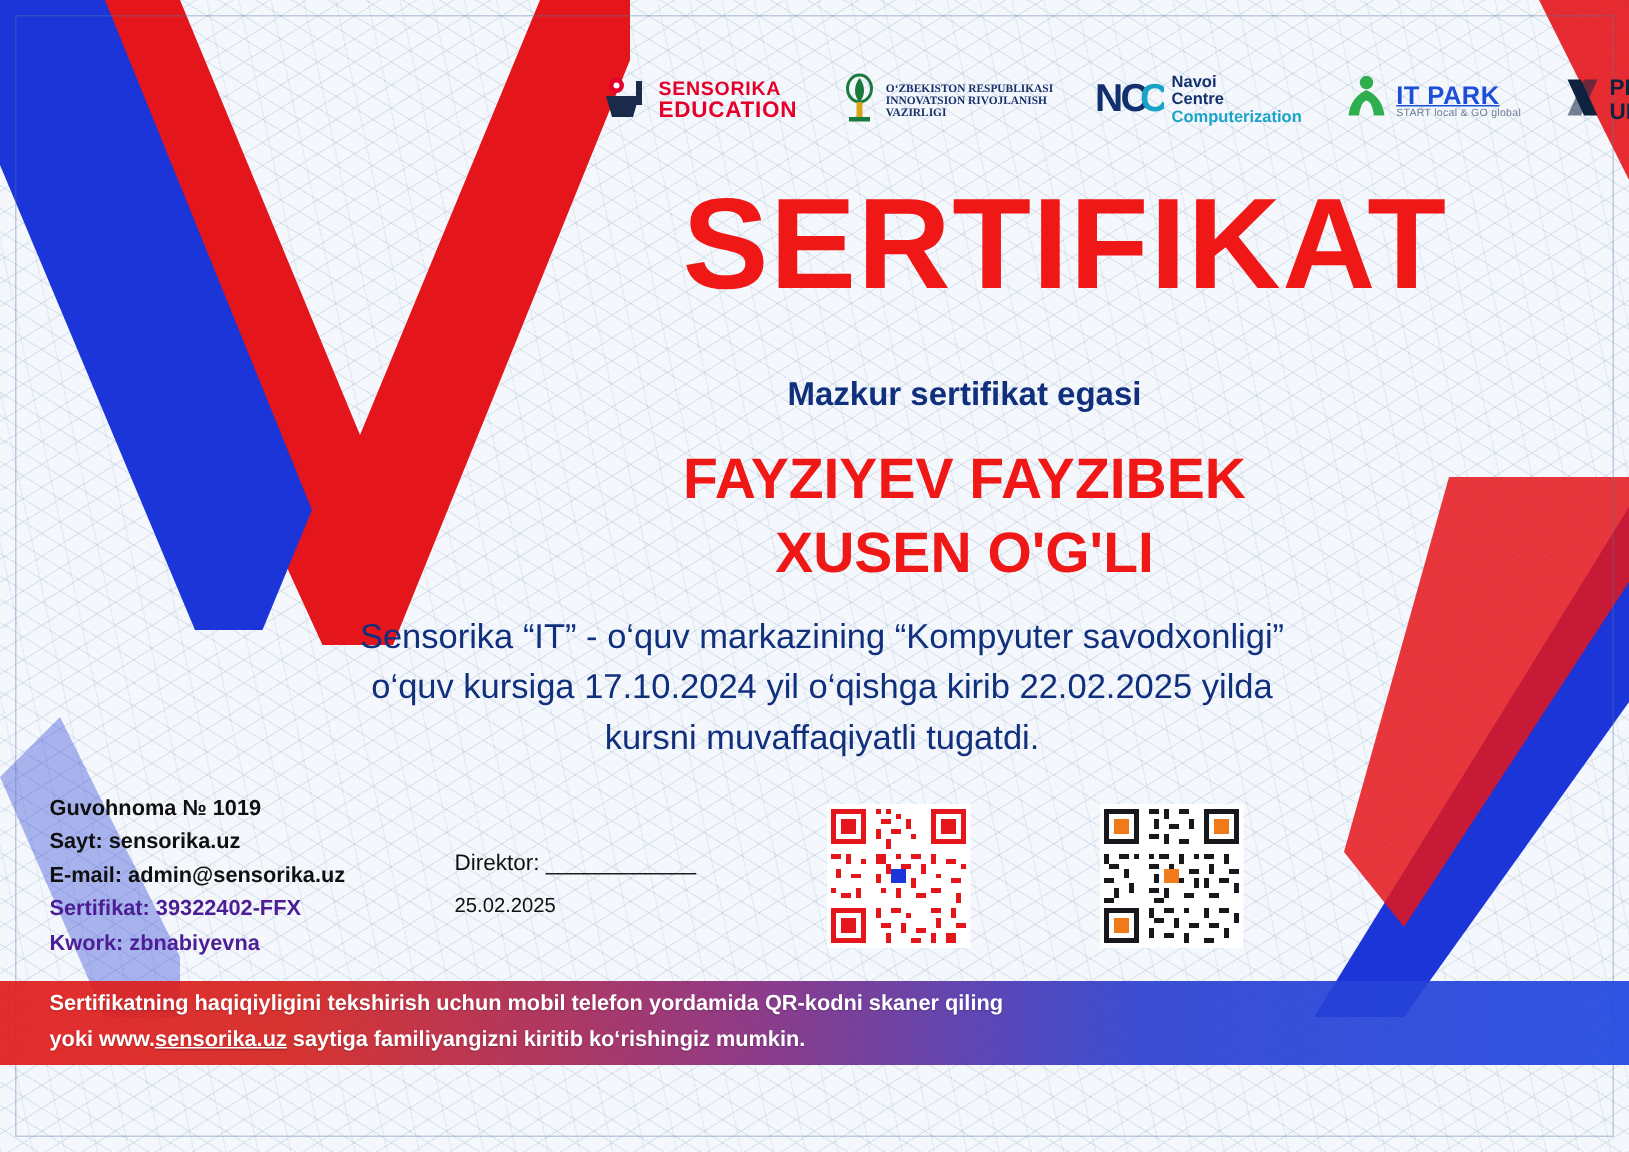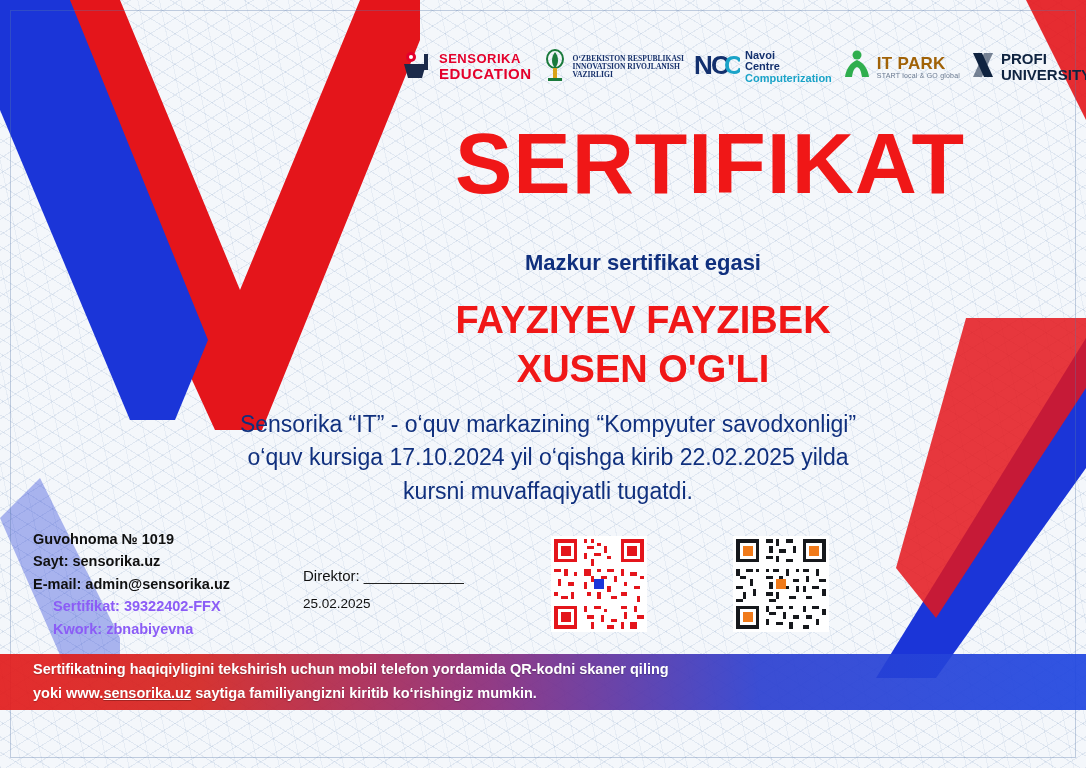--- a/index.html
+++ b/index.html
@@ -43,38 +43,38 @@
   
   .logos {
     position: absolute;
     top: 38px;
     left: 400px;
     width: 660px;
     height: 58px;
     display: flex;
     align-items: center;
     justify-content: space-between;
-    gap: 10px;
+    gap: 28px;
   }
   .logo {
     display: flex;
     align-items: center;
     gap: 5px;
     white-space: nowrap;
   }
   .logo .mark { flex: 0 0 auto; }
   .logo .txt { line-height: 1.04; }
 
   .l1 .t1 { color: #e4002b; font-weight: bold; font-size: 13px; letter-spacing: .5px;}
   .l1 .t2 { color: #e4002b; font-weight: bold; font-size: 15px; letter-spacing: .5px;}
   .l2 .t { color: #16306b; font-weight: bold; font-size: 7.6px; font-family:"Liberation Serif", serif; }
   .l3 .t1 { color: #13306e; font-weight: bold; font-size: 11px;}
   .l3 .t2 { color: #13306e; font-weight: bold; font-size: 11px;}
   .l3 .t3 { color: #1aa3c8; font-weight: bold; font-size: 11px;}
-  .l4 .t1 { color: #a16207; font-weight: bold; font-size: 17px; letter-spacing: .3px;}
+  .l4 .t1 { color: #1d4ed8; font-weight: bold; font-size: 17px; letter-spacing: .3px; text-decoration: underline;}
   .l4 .t2 { color: #6b7a90; font-size: 7px; letter-spacing: .2px;}
   .l5 .t1 { color: #0f2340; font-weight: bold; font-size: 15px;}
   .l5 .t2 { color: #0f2340; font-weight: bold; font-size: 15px;}
 
   .title {
     position: absolute;
     top: 120px;
     left: 340px;
     width: 740px;
     text-align: center;
@@ -118,21 +118,21 @@
   }
   .meta {
     position: absolute;
     left: 33px;
     top: 528px;
     color: #101010;
     font-size: 14.5px;
     font-weight: bold;
     line-height: 1.55;
   }
-  .meta .blue { color: #8b5cf6; margin-left: 20px; }
+  .meta .blue { color: #4c1d95; }
   .director {
     position: absolute;
     left: 303px;
     top: 562px;
     color: #101010;
     font-size: 15px;
     line-height: 1.9;
   }
   .director .date { font-size: 13.5px; }
   .qr {

